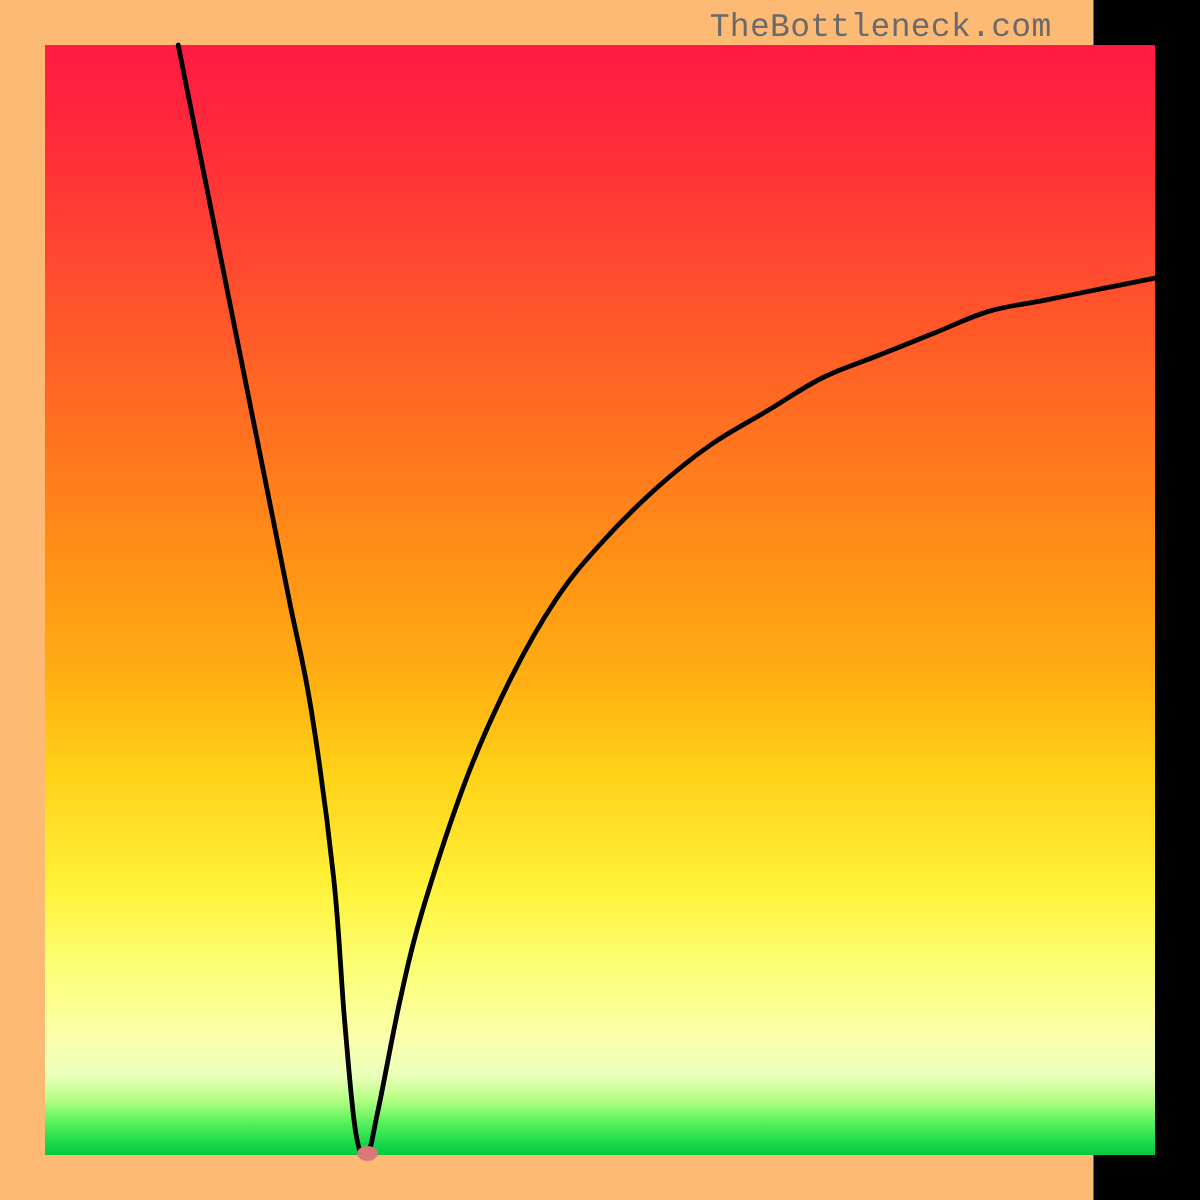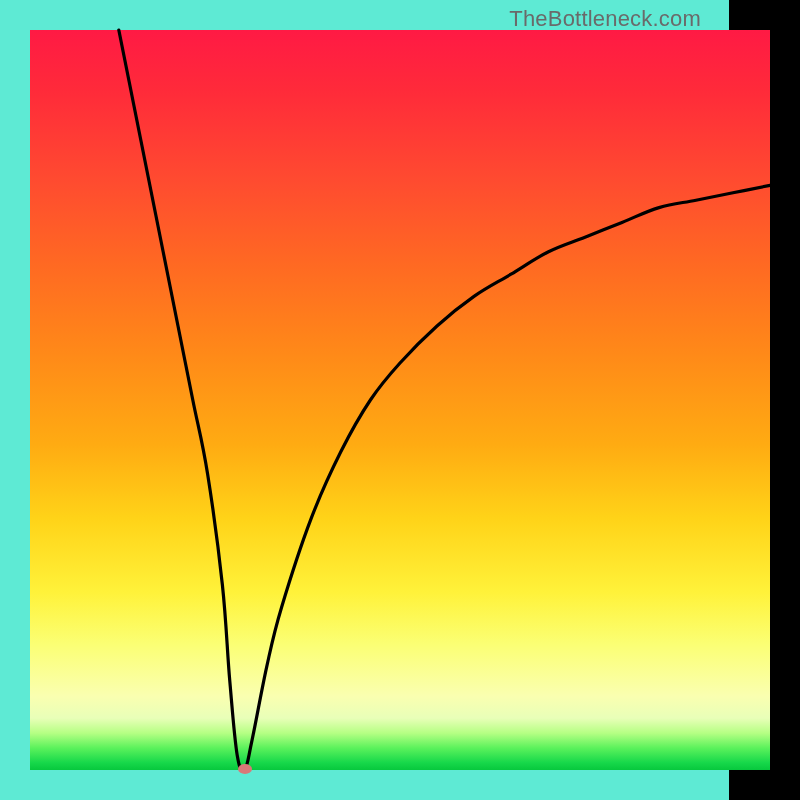--- a/index.html
+++ b/index.html
@@ -8,21 +8,22 @@
     width: 800px;
     height: 800px;
     overflow: hidden;
     background: #000;
     font-family: Arial, Helvetica, sans-serif;
   }
   .frame {
     position: relative;
     width: 729px;
     height: 800px;
-    background: #5eead4;
+    background: #fdba74;
+    font-family: Liberation Mono, monospace;
   }
   .plot-area {
     position: absolute;
     left: 30px;
     top: 30px;
     width: 740px;
     height: 740px;
     
     background: linear-gradient(to bottom,
       #ff1a44 0%,

